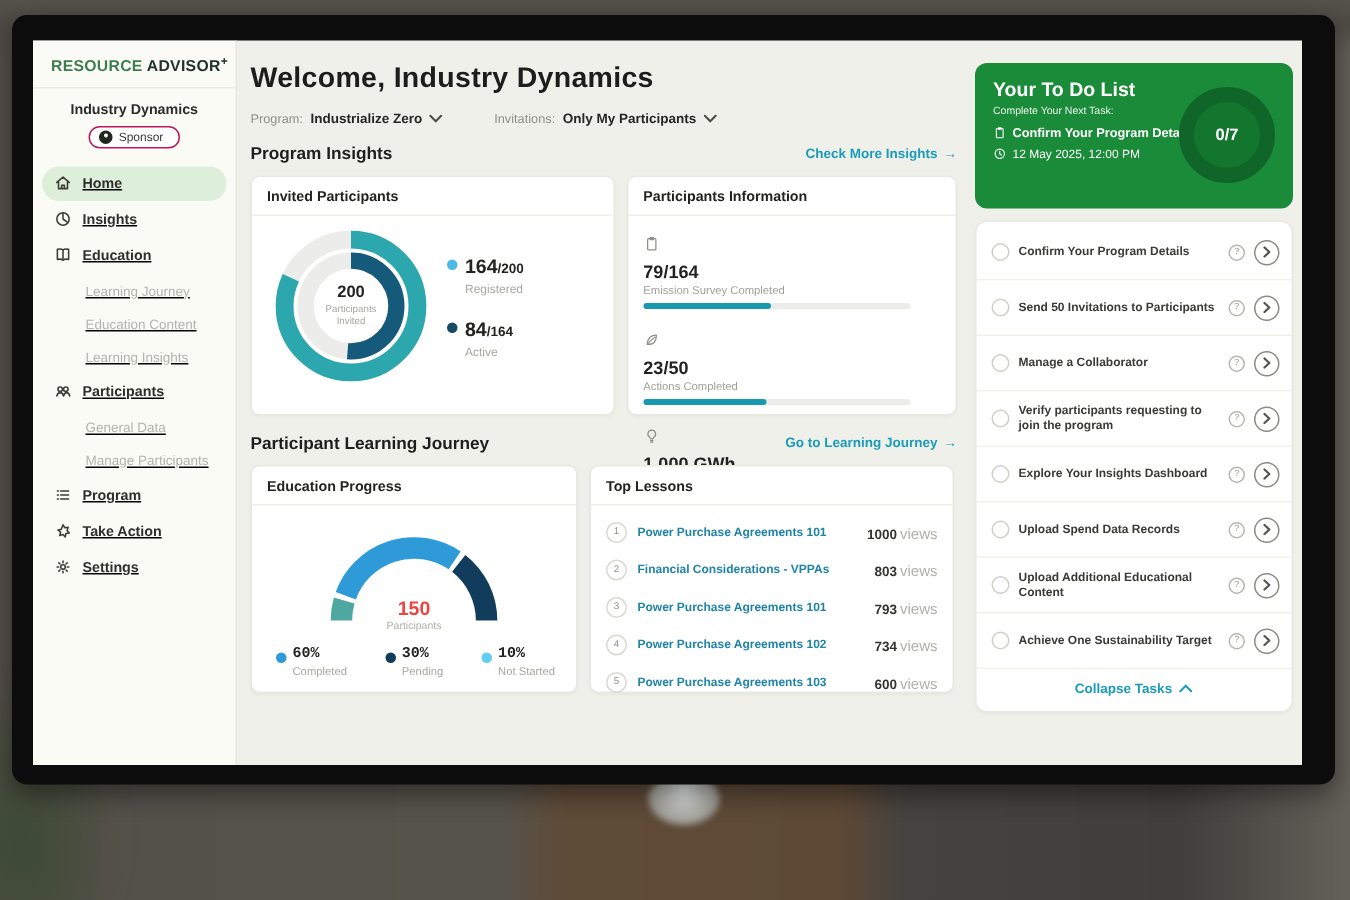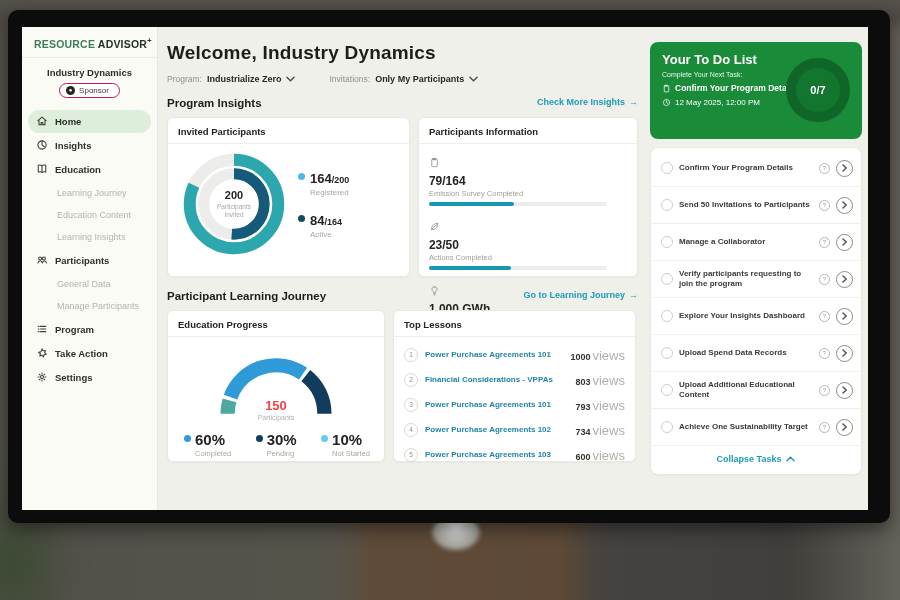--- a/index.html
+++ b/index.html
@@ -13,21 +13,21 @@
   
   .monitor{position:absolute;left:8px;top:10px;width:882px;height:513px;background:#0c0c0c;border-radius:10px;box-shadow:0 6px 18px rgba(0,0,0,.45);}
   .screen{position:absolute;left:14px;top:17px;right:22px;bottom:13px;background:#f0f0eb;overflow:hidden;}
   
   .sidebar{position:absolute;left:0;top:0;bottom:0;width:135px;background:#fbfbf6;border-right:1px solid #e7e7e1;}
   .brand{padding:9px 0 7px 12px;font-size:10.5px;font-weight:bold;letter-spacing:.2px;border-bottom:1px solid #ebebe5;}
   .brand .g{color:#3e7d52;} .brand .d{color:#22322c;} .brand .plus{color:#22322c;font-size:8px;vertical-align:super;}
   .org{margin-top:9px;text-align:center;font-size:9.5px;font-weight:bold;color:#2c2c2a;}
   .badge{display:flex;align-items:flex-end;gap:4px;width:fit-content;margin:5px auto 0;padding:2px 10px 2px 6px;border:1px solid #be185d;border-radius:10px;font-size:8px;color:#3a3a38;background:#fff;}
   .badge-dot{width:9px;height:9px;border-radius:50%;background:#20281f;display:inline-flex;align-items:center;justify-content:center;color:#fff;font-size:6px;}
-  .nav{margin-top:12px;}
+  .nav{margin-top:12px;text-decoration:underline;}
   .nav-item{display:flex;align-items:center;gap:7px;height:23px;margin:1px 6px;padding-left:8px;font-size:9.5px;font-weight:bold;color:#2e2e2b;border-radius:12px;cursor:pointer;}
   .nav-item.active{background:#ddefdb;}
   .nav-item svg{width:12px;height:12px;stroke:#3c3c39;fill:none;stroke-width:1.4;stroke-linecap:round;stroke-linejoin:round;flex:0 0 12px;}
   .nav-sub{height:22px;margin:0 6px;padding-left:29px;display:flex;align-items:center;font-size:9px;color:#b4b4ae;cursor:pointer;}
   
   .main{position:absolute;left:135px;top:0;bottom:0;width:493px;padding:0 0 0 10px;box-sizing:border-box;}
   .h1{margin-top:15px;font-size:19px;font-weight:bold;color:#1d1d1b;letter-spacing:.2px;}
   .filters{display:flex;gap:34px;margin-top:10px;align-items:center;}
   .filter{display:flex;align-items:center;gap:5px;cursor:pointer;}
   .filter .lab{font-size:8.5px;color:#8f8f8a;}
@@ -62,30 +62,30 @@
   .info-track{margin-top:4px;width:178px;height:4px;border-radius:2px;background:#ececе7;background:#ececе7;background:#ececE7;background:#ececeb;}
   .info-fill{height:4px;border-radius:2px;background:#1899ae;}
   
   .card-edu{width:216px;height:150px;}
   .gauge-wrap{position:relative;width:132px;height:66px;margin:14px auto 0;}
   .gauge-center{position:absolute;left:0;right:0;bottom:-4px;text-align:center;}
   .gauge-center .v{font-size:13px;font-weight:bold;color:#ef4444;}
   .gauge-center .l{font-size:7px;color:#b0b0aa;margin-top:1px;}
   .edu-legend{display:flex;justify-content:space-between;padding:14px 14px 0 16px;}
   .edu-leg-item{display:flex;gap:4px;}
-  .edu-leg-item .pct{font-size:15px;font-weight:bold;color:#232321;}
+  .edu-leg-item .pct{font-size:10px;font-weight:bold;color:#232321;font-family:Liberation Mono, monospace;}
   .edu-leg-item .lab{font-size:7.5px;color:#a7a7a1;margin-top:1px;}
   
   .card-lessons{width:241px;height:150px;}
   .lesson-rows{padding:5px 10px 0;}
   .lesson-row{display:flex;align-items:center;gap:7px;height:25px;}
   .rank{width:12px;height:12px;border:1px solid #d9d9d3;border-radius:50%;font-size:6.5px;color:#8f8f8a;display:flex;align-items:center;justify-content:center;flex:0 0 12px;}
   .lesson-title{flex:1;font-size:8px;font-weight:bold;color:#1f84a8;cursor:pointer;}
   .views-n{font-size:9px;font-weight:bold;color:#33332f;}
-  .views-s{font-size:13px;color:#b0b0aa;margin-left:2px;}
+  .views-s{font-size:10px;color:#b0b0aa;margin-left:2px;}
   
   .rightcol{position:absolute;right:0;top:0;bottom:0;width:218px;padding-right:6px;box-sizing:border-box;}
   .todo-hero{position:relative;margin-top:15px;height:97px;background:#1a8b38;border-radius:8px;color:#fff;padding:10px 0 0 12px;box-sizing:border-box;}
   .todo-title{font-size:13px;font-weight:bold;}
   .todo-sub{font-size:7px;margin-top:4px;opacity:.9;}
   .todo-next{display:flex;align-items:center;gap:4px;margin-top:5px;font-size:8.5px;font-weight:bold;}
   .todo-due{display:flex;align-items:center;gap:4px;margin-top:5px;font-size:8px;}
   .todo-hero svg{width:9px;height:9px;stroke:#fff;fill:none;stroke-width:1.3;stroke-linecap:round;stroke-linejoin:round;}
   .ring{position:absolute;right:12px;top:16px;width:64px;height:64px;border-radius:50%;border:10px solid #0f6628;box-sizing:border-box;display:flex;align-items:center;justify-content:center;background:#12762f;}
   .ring span{font-size:11px;font-weight:bold;color:#fff;}

